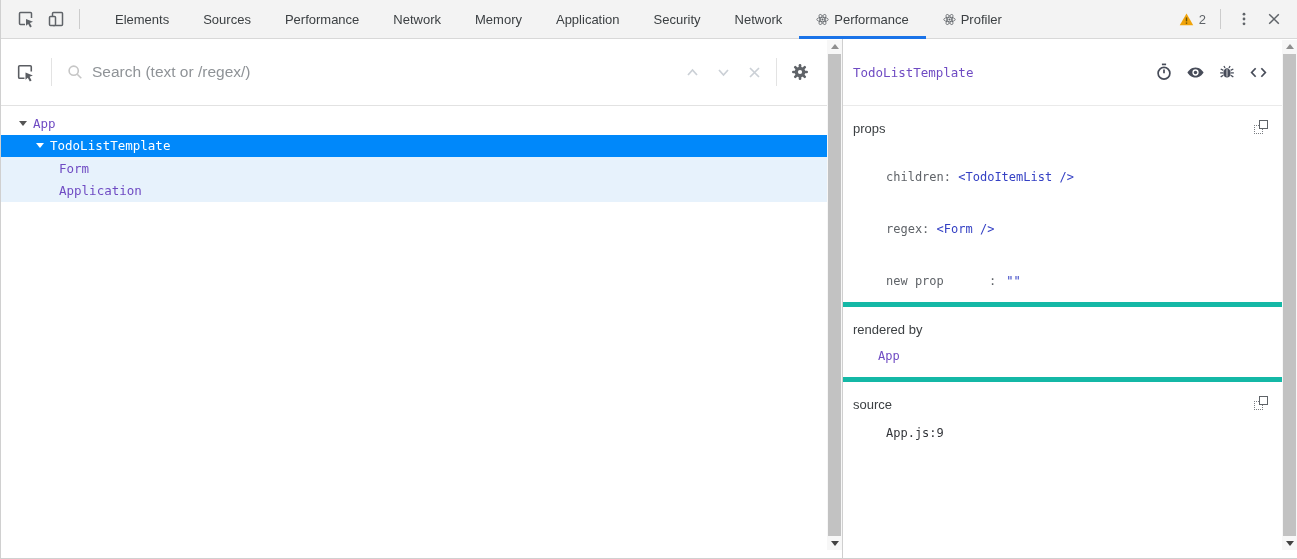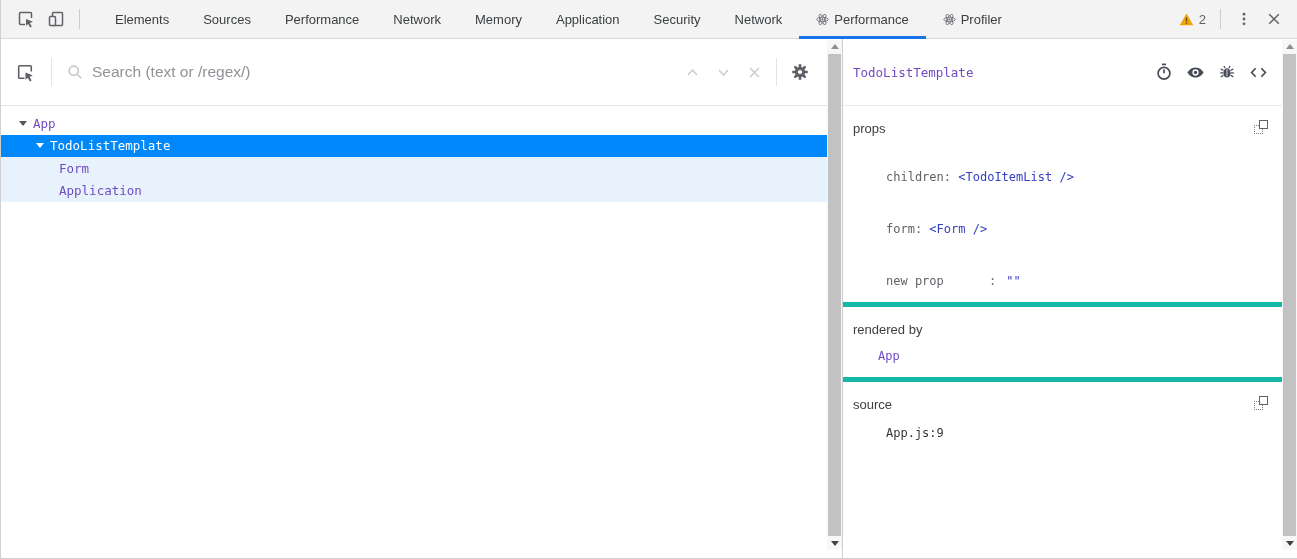--- a/index.html
+++ b/index.html
@@ -379,21 +379,21 @@
       <div class="section">
         <div class="sec-label">props</div>
         <button class="copy-btn">
           <span class="copy-ic">
               <span class="back"></span>
               <span class="front"></span>
             </span>
         </button>
         <div class="prop-rows mono">
           <div class="prow"><span class="pname">children:</span> <span class="pvalue">&lt;TodoItemList /&gt;</span></div>
-          <div class="prow"><span class="pname">form:</span> <span class="pvalue">&lt;Form /&gt;</span></div>
+          <div class="prow"><span class="pname">regex:</span> <span class="pvalue">&lt;Form /&gt;</span></div>
           <div class="prow"><span class="np-name">new prop</span><span class="np-colon">:</span><span class="np-value">""</span></div>
         </div>
       </div>
 
       <div class="section">
         <div class="sec-label">rendered by</div>
         <button class="rendered-link">App</button>
       </div>
 
       <div class="section no-border">

